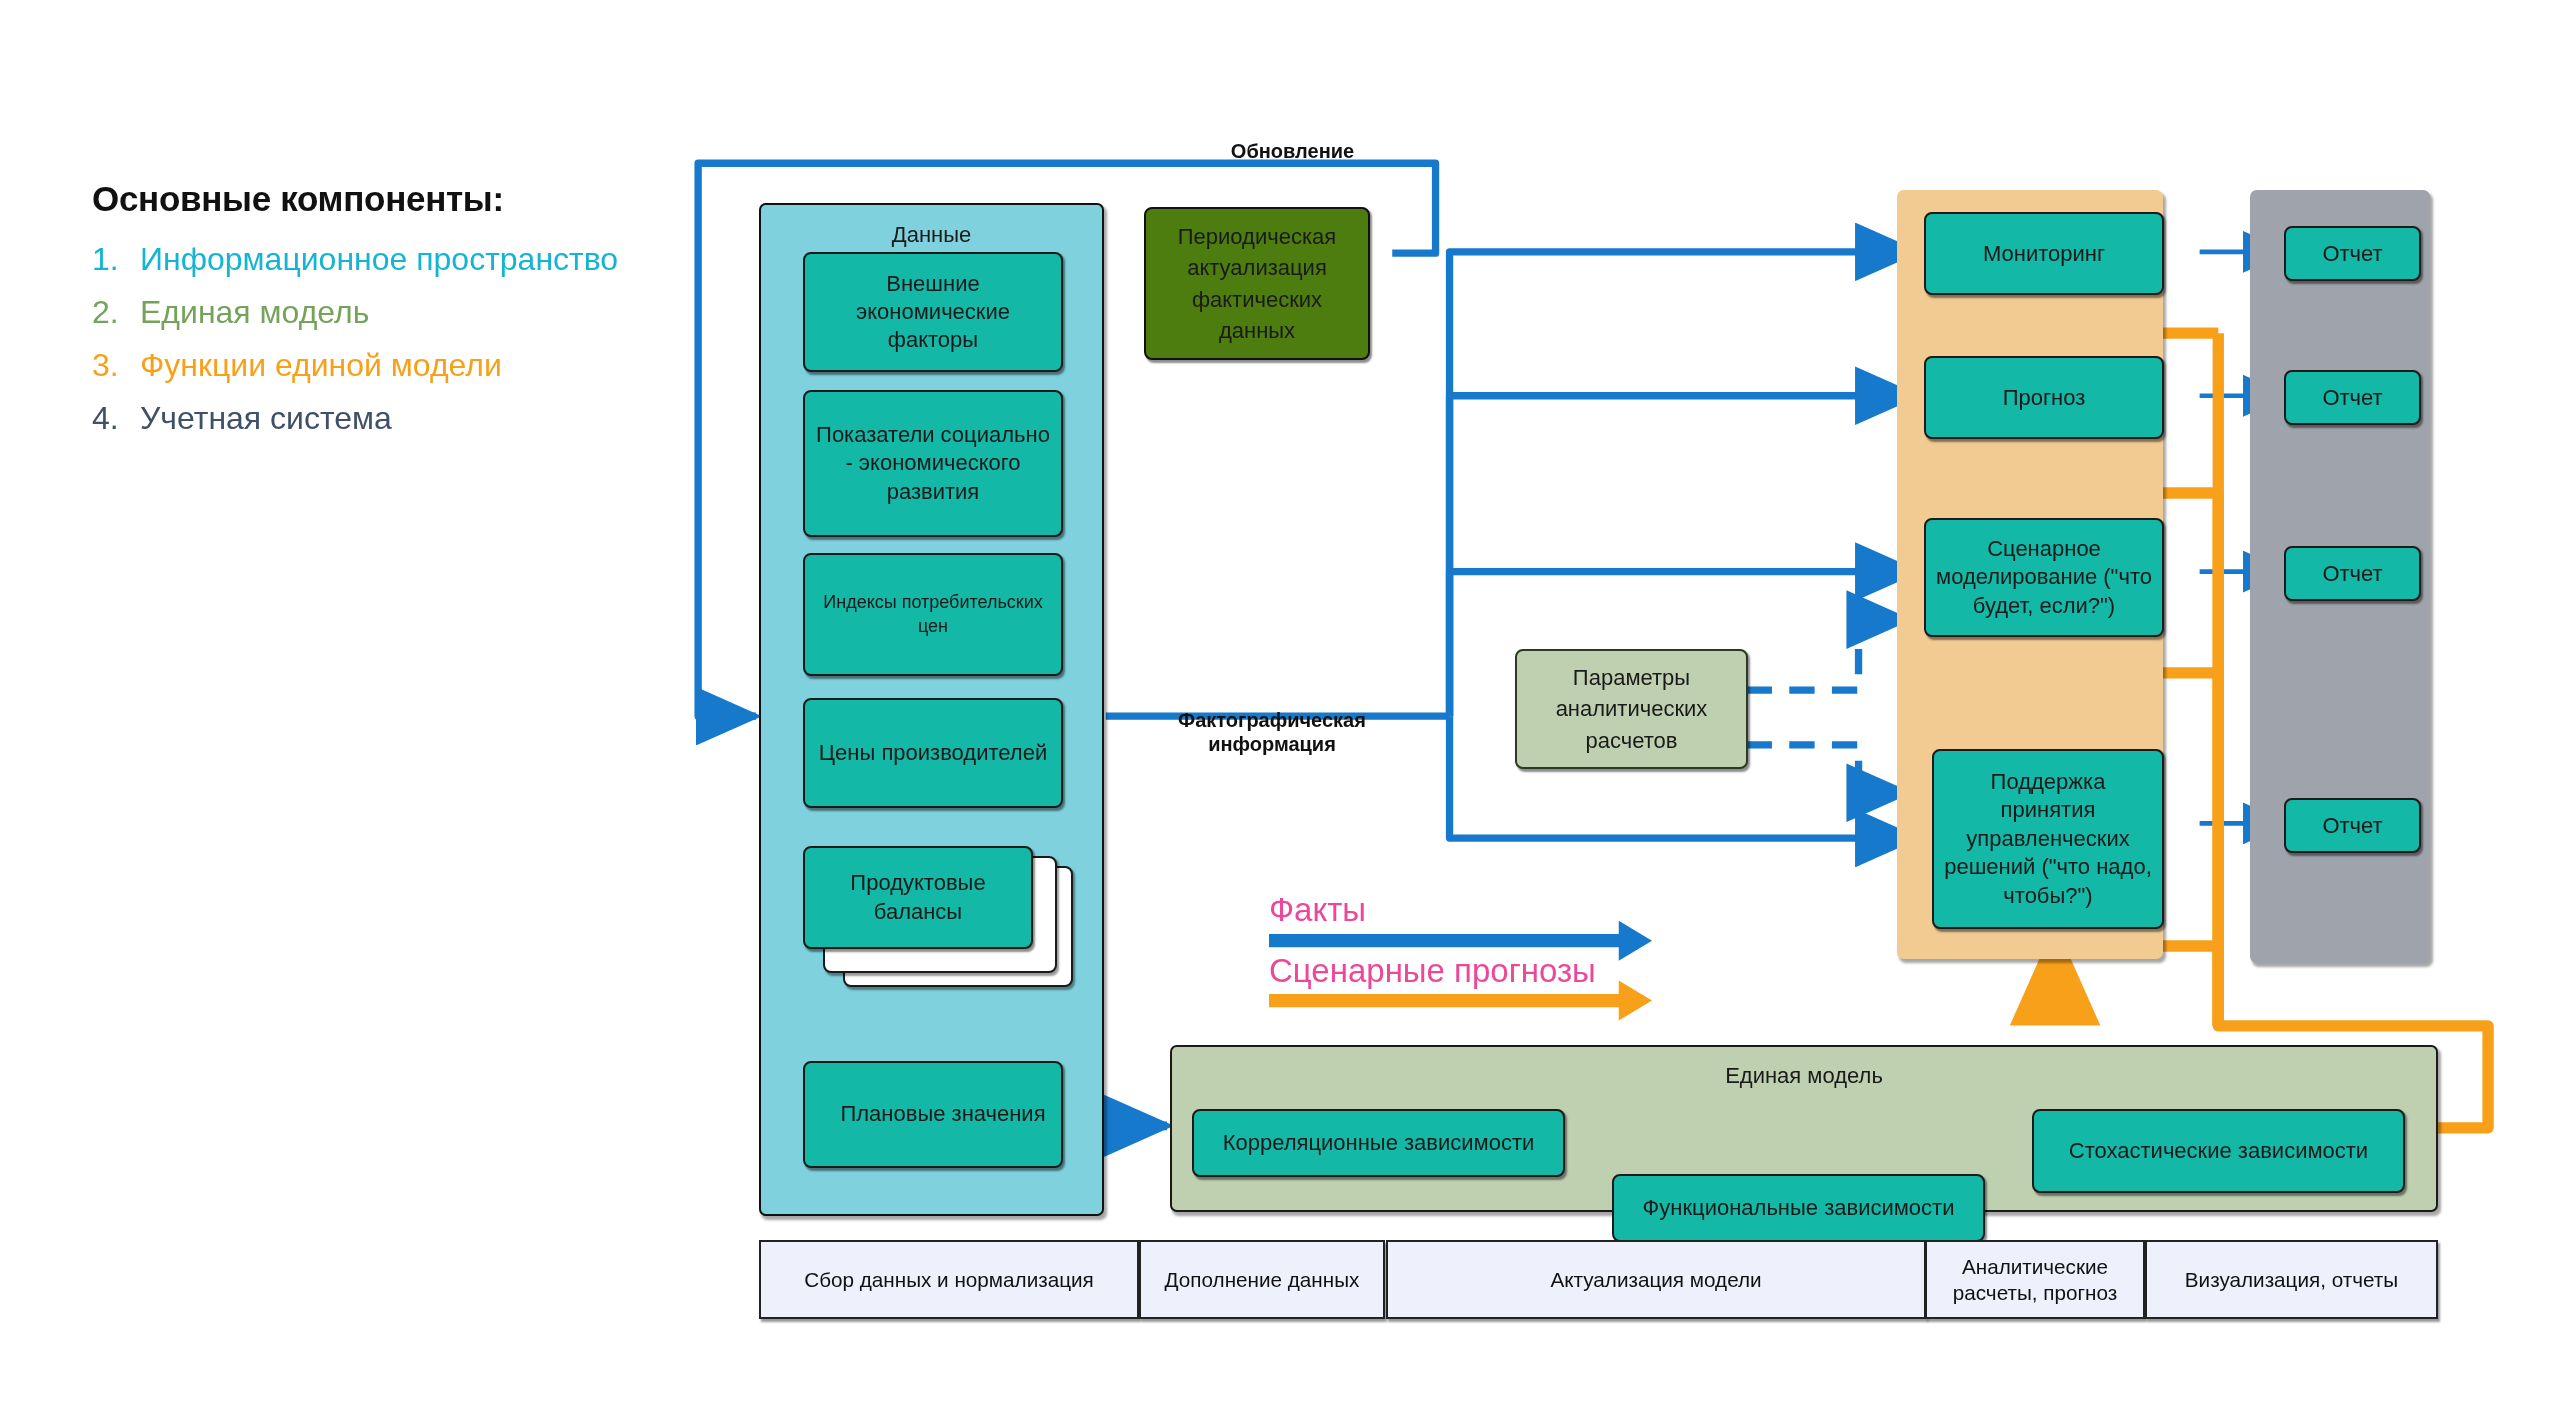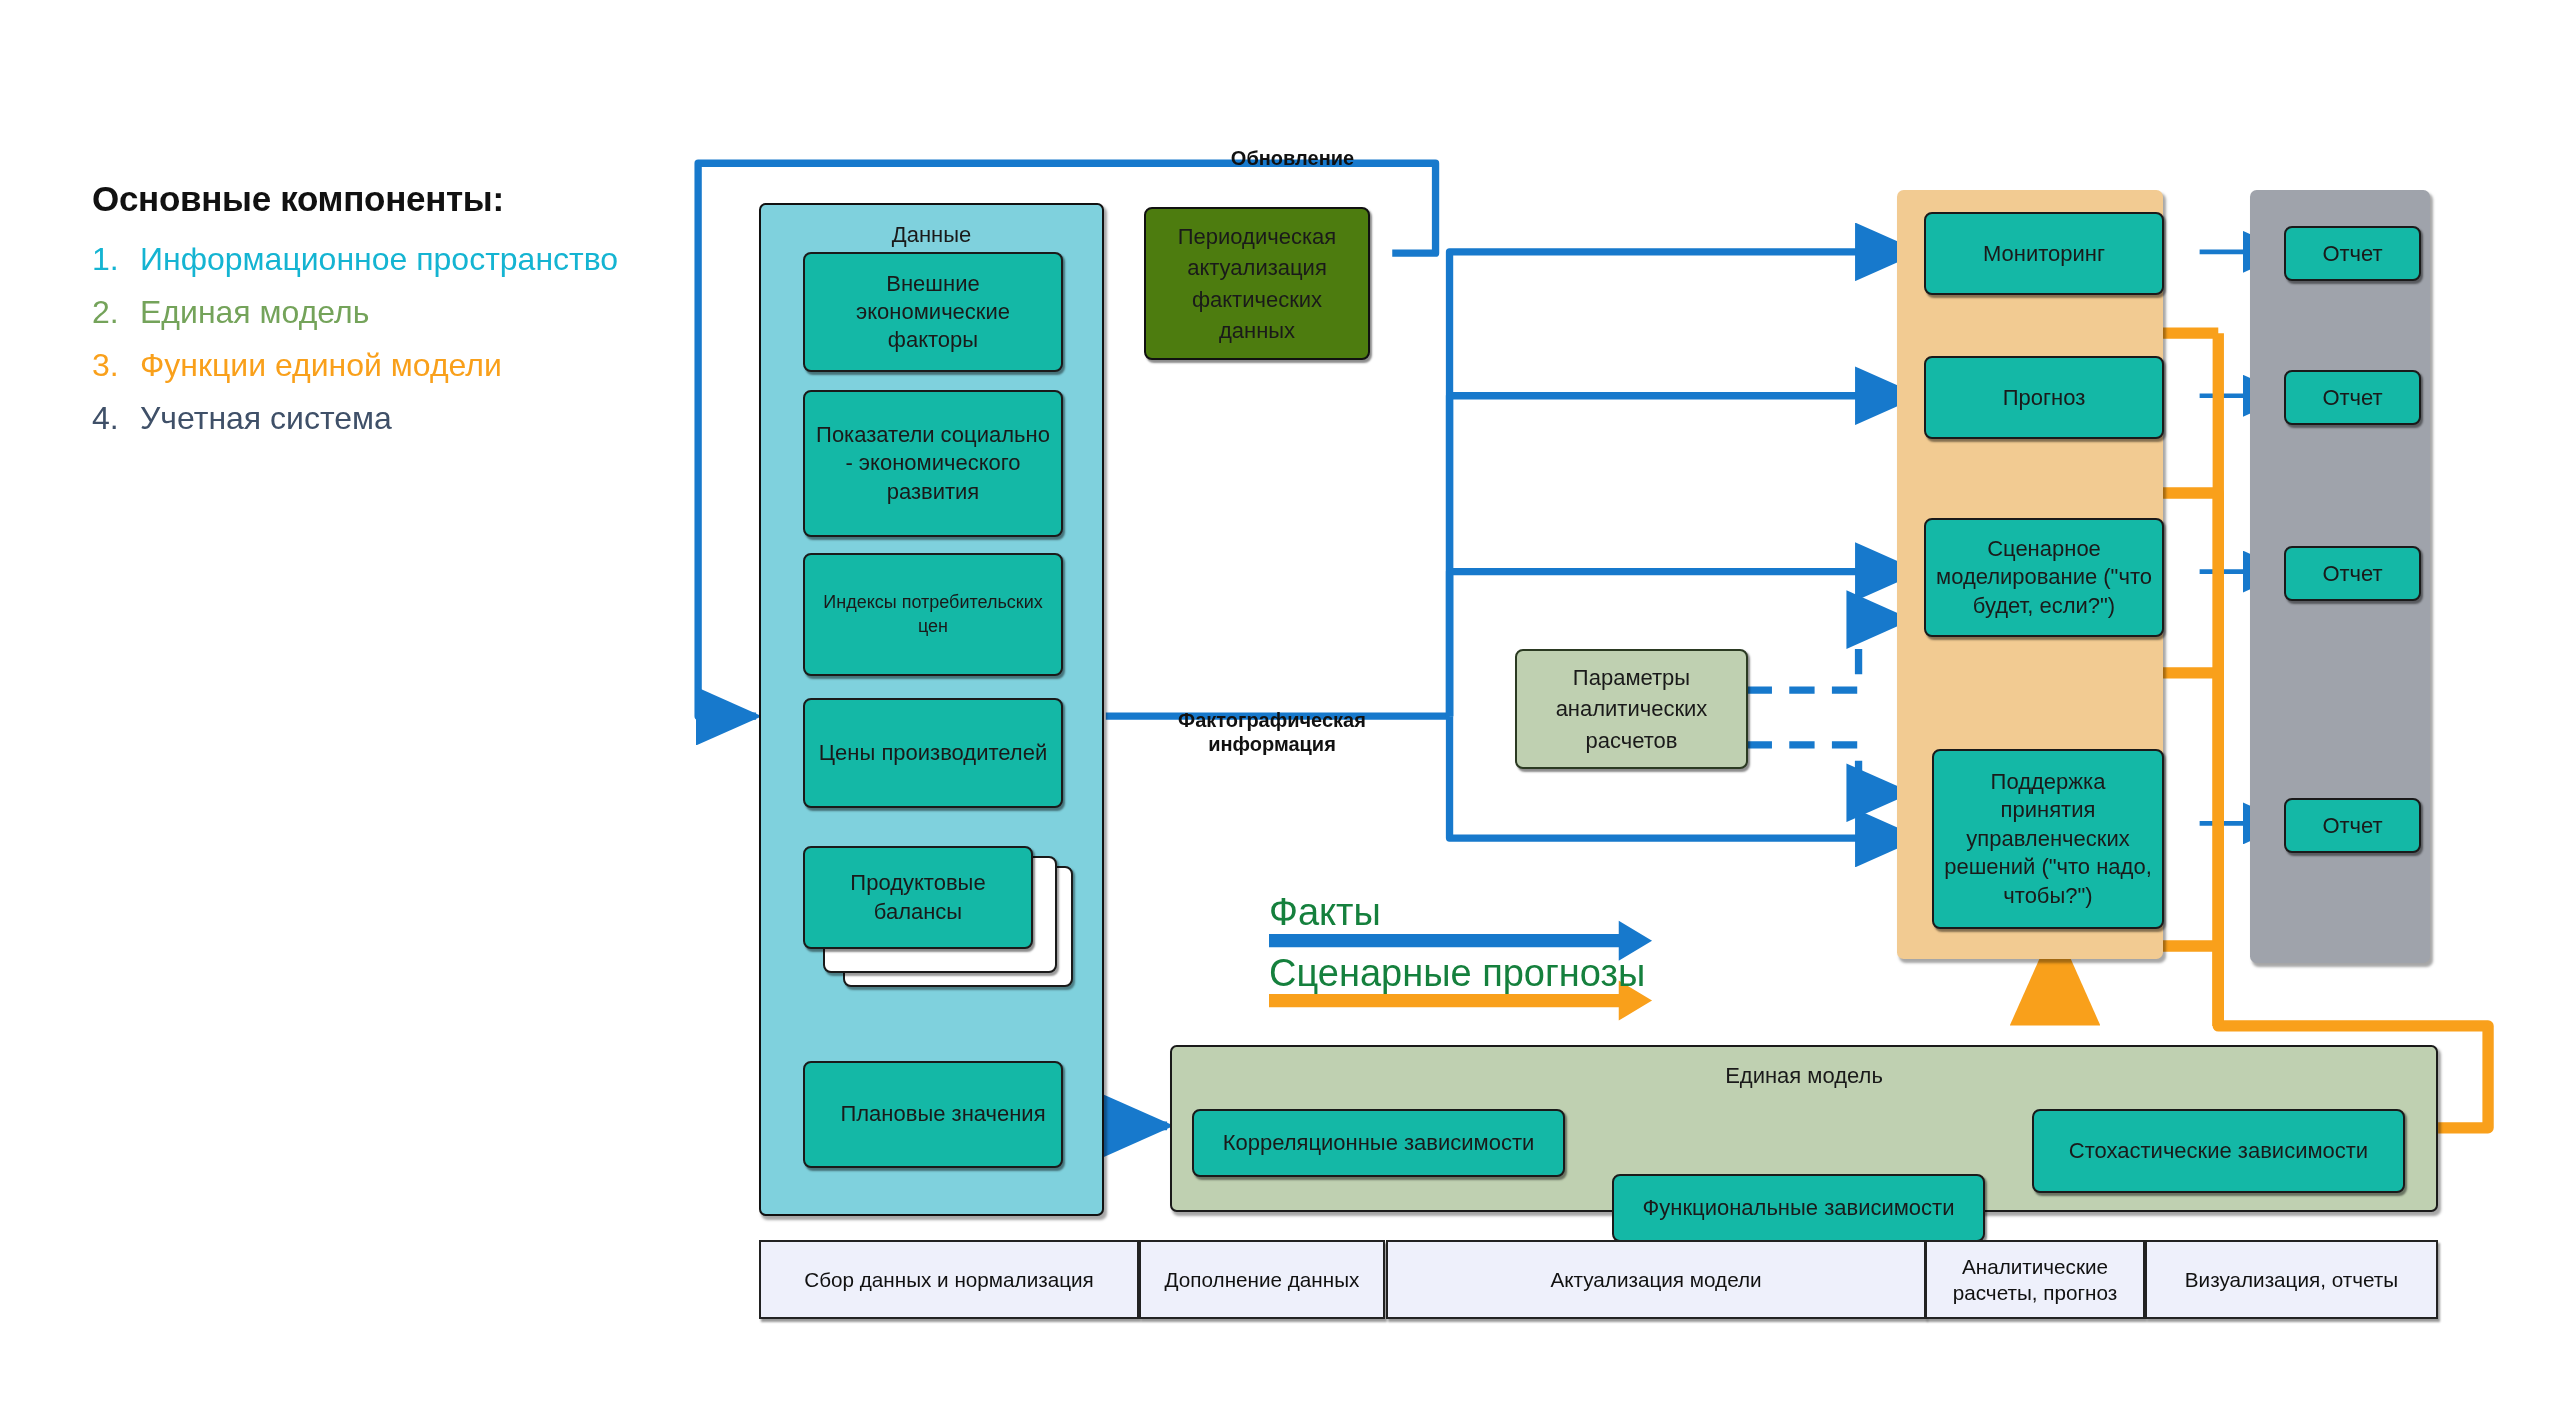--- a/index.html
+++ b/index.html
@@ -34,21 +34,21 @@
 
   
   .stack{position:absolute;border:2.7px solid #1a1a1a;border-radius:8px;background:#fff;
          box-shadow:2px 2.7px 2px rgba(0,0,0,.4);}
 
   
   .flow-label{position:absolute;text-align:center;font-size:20px;color:#111;font-weight:bold;line-height:1.2;}
 
   
   #flowkey{position:absolute;left:1269px;top:893px;width:373px;}
-  #flowkey .k-txt{font-size:38px;color:#15803d;line-height:1.05;}
+  #flowkey .k-txt{font-size:33px;color:#ec4899;line-height:1.05;}
 
   
   .stage{position:absolute;box-sizing:border-box;border:2px solid #222;background:#eef0fb;
          display:flex;align-items:center;justify-content:center;text-align:center;
          font-size:20.7px;color:#111;box-shadow:2px 2.7px 2px rgba(0,0,0,.4);line-height:1.25;}
 
   svg#wires{position:absolute;left:0;top:0;width:2576px;height:1421px;pointer-events:none;}
 </style>
 </head>
 <body>
@@ -114,21 +114,21 @@
     <path d="M3330,1540 L3330,740 L3060,740 L3060,672" stroke="#f9a01b" stroke-width="17" marker-end="url(#arrOrange)"></path>
     <path d="M3330,1540 L3330,1420 L3085,1420 L3085,1400" stroke="#f9a01b" stroke-width="17" marker-end="url(#arrOrange)"></path>
   </g>
 
   <g>
     <path d="M1905,1402 L2430,1402 L2430,1382 L2480,1412 L2430,1442 L2430,1422 L1905,1422 z" fill="#1779cc"></path>
     <path d="M1905,1492 L2430,1492 L2430,1472 L2480,1502 L2430,1532 L2430,1512 L1905,1512 z" fill="#f9a01b"></path>
   </g>
 </svg>
 
-<div class="flow-label" style="left:1186px;top:146px;width:213px;">Обновление</div>
+<div class="flow-label" style="left:1186px;top:139px;width:213px;">Обновление</div>
 <div class="flow-label" style="left:1132px;top:708px;width:280px;">
   <div>Фактографическая</div>
   <div>информация</div>
 </div>
 
 <div id="flowkey">
   <div class="k-txt" style="position:absolute;left:0;top:0;">Факты</div>
   <div class="k-txt" style="position:absolute;left:0;top:61px;white-space:nowrap;">Сценарные прогнозы</div>
 </div>
 

